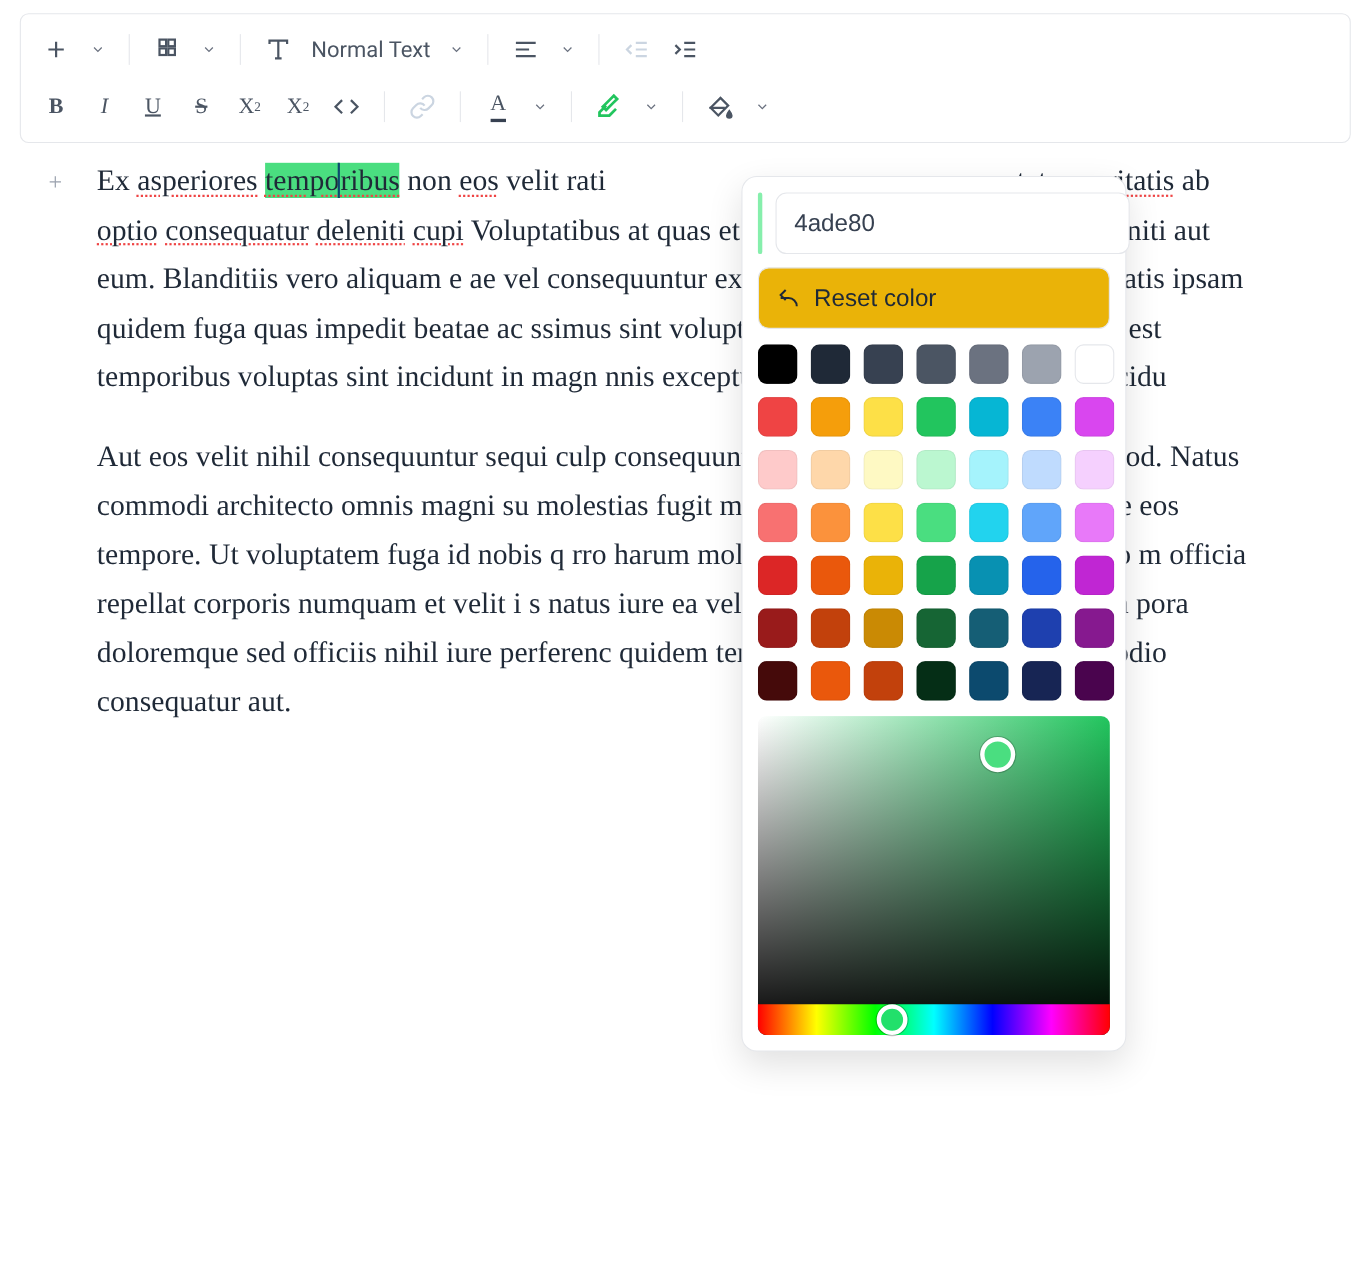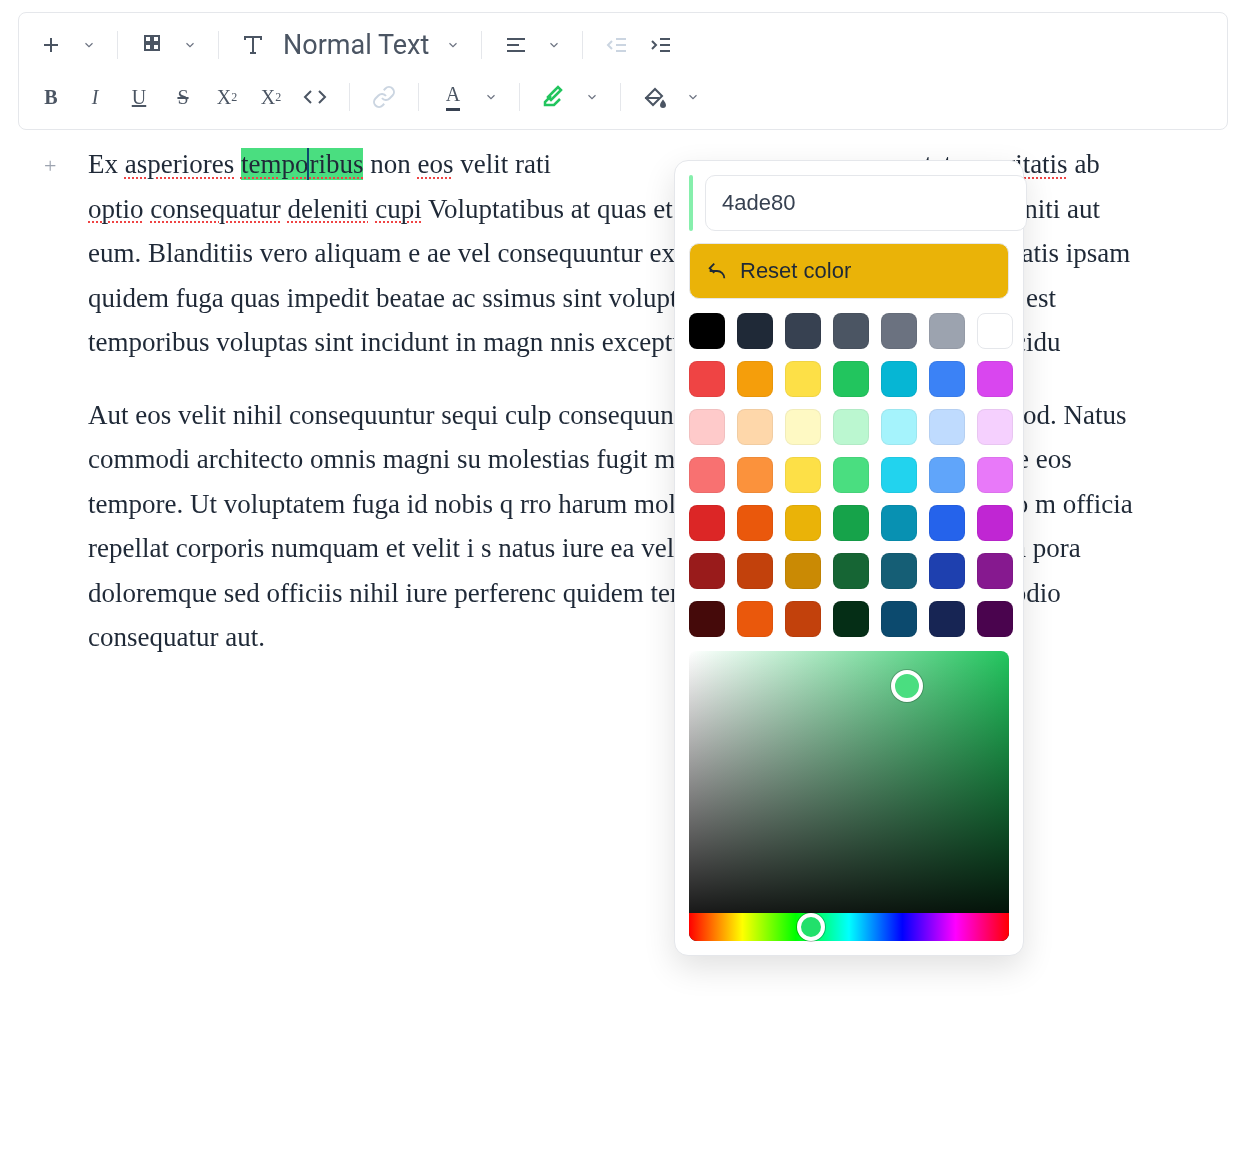--- a/index.html
+++ b/index.html
@@ -36,21 +36,21 @@
   }
   .tb-btn svg { width: 24px; height: 24px; }
   .tb-sep {
     width: 1px;
     height: 28px;
     background: #e5e7eb;
     margin: 0 10px;
   }
   .tb-text-label {
     color: #4b5563;
-    font-size: 27px;
+    font-size: 20px;
     padding: 0 6px;
   }
   .tb-chevron {
     width: 28px;
     display:inline-flex;
     align-items:center;
     justify-content:center;
     color:#6b7280;
   }
   .tb-btn.disabled { color:#cbd5e1; cursor:default; }

